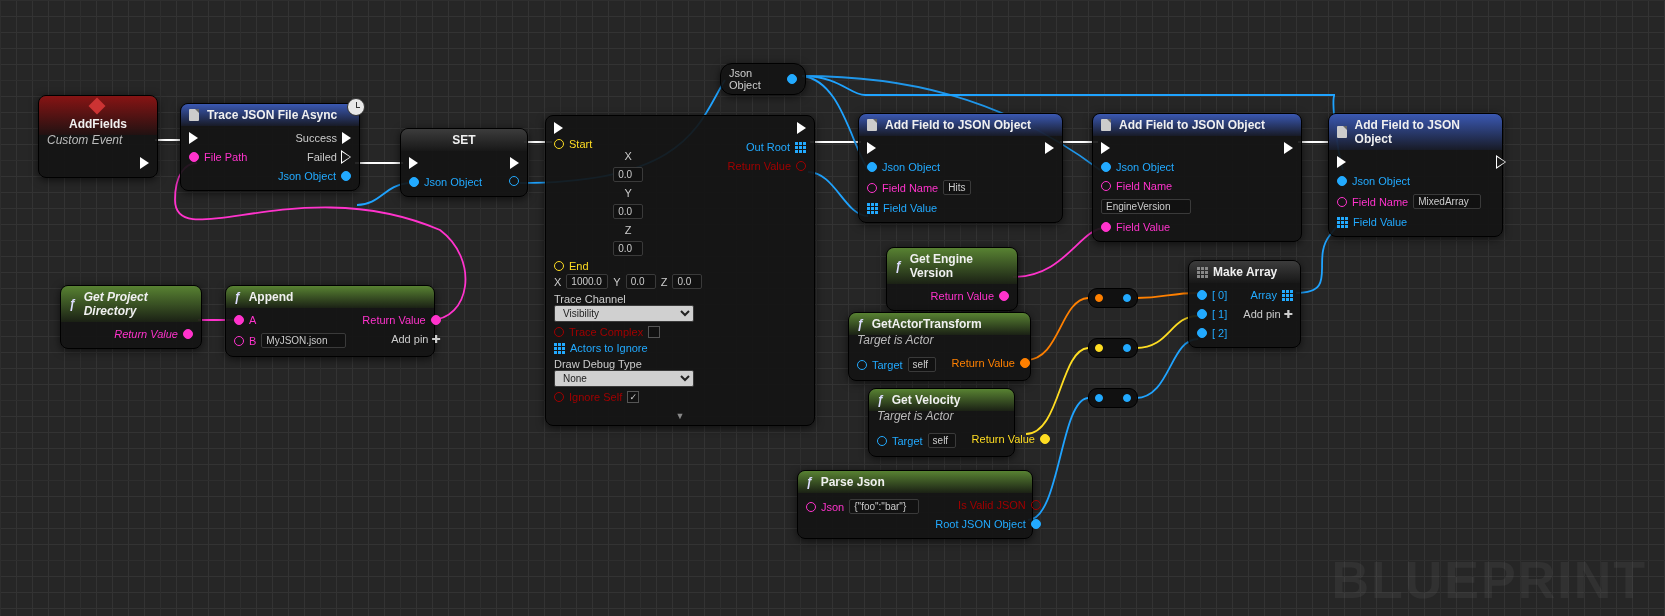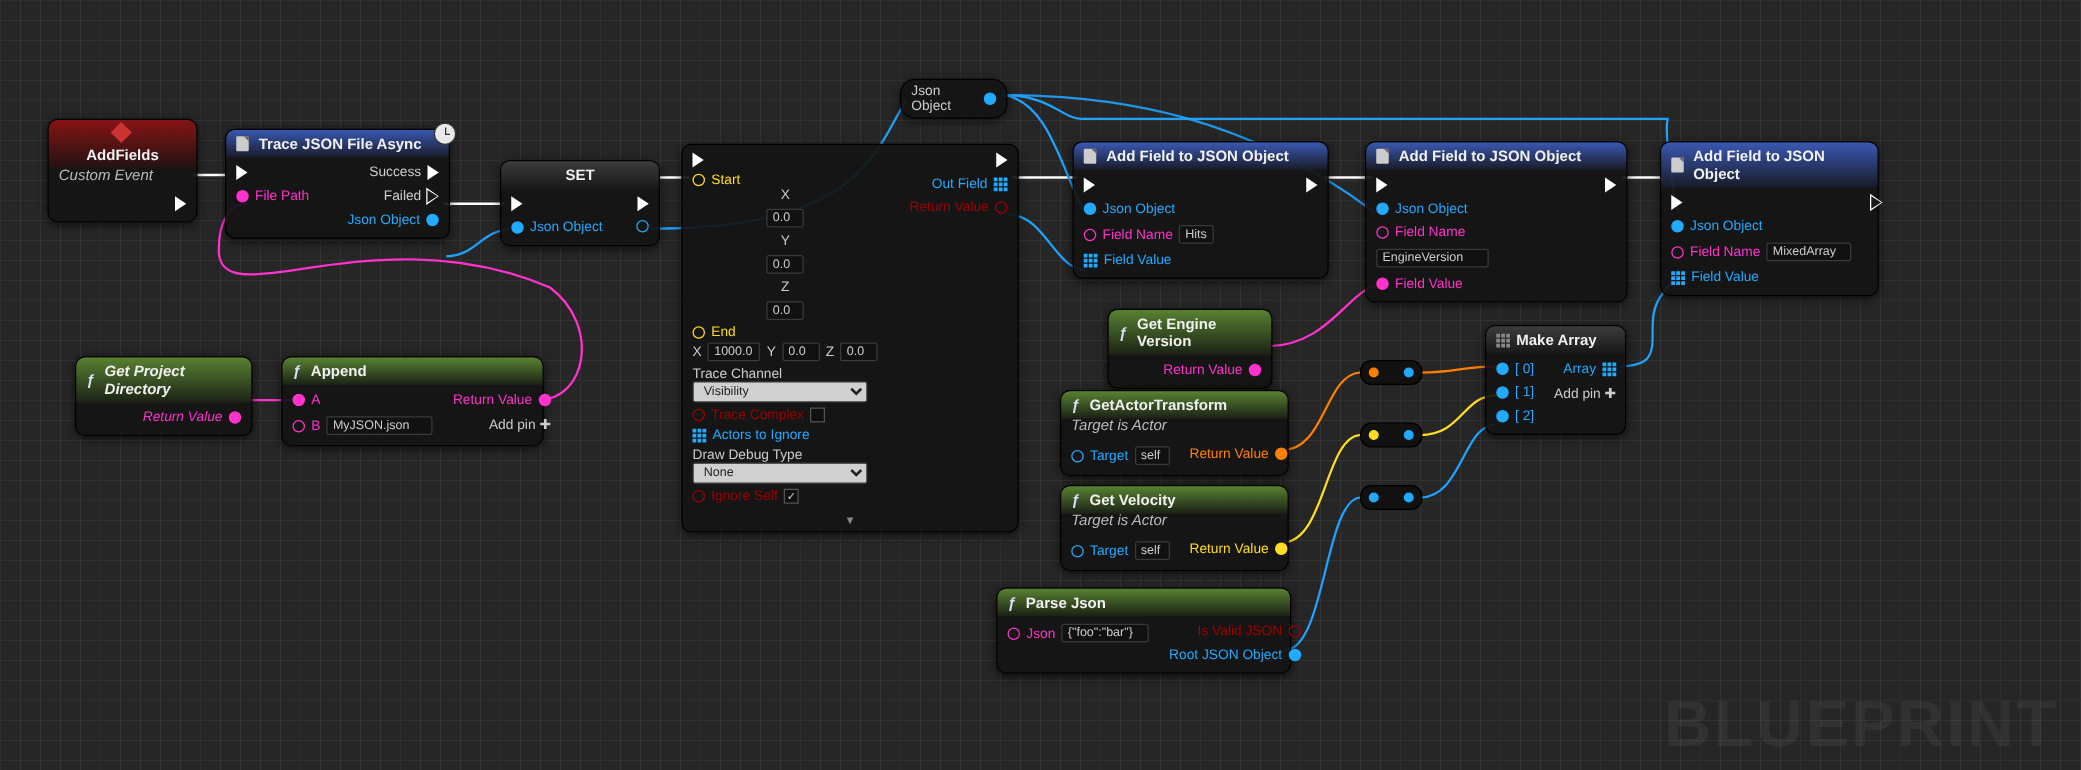--- a/index.html
+++ b/index.html
@@ -282,21 +282,21 @@
           <span class="pin"></span>
           <span>Ignore Self</span>
           <span class="chk">✓</span>
         </div>
     </div>
     <div class="col R">
       <div class="row">
           <span class="exec"></span>
         </div>
       <div class="row c-array">
-          <span>Out Field</span>
+          <span>Out Root</span>
           <span class="arrgrid">
             <span></span>
             <span></span>
             <span></span>
             <span></span>
             <span></span>
             <span></span>
             <span></span>
             <span></span>
             <span></span>
@@ -463,21 +463,21 @@
       </div>
     <div class="col R">
         <div class="row c-trans">
           <span>Return Value</span>
           <span class="pin filled"></span>
         </div>
       </div>
   </div>
 </div>
 
-<div class="node" style="left:848px; top:388px; width:183px;">
+<div class="node" style="left:868px; top:388px; width:147px;">
   <div class="hdr green fn-ic">
       <span>Get Velocity</span>
     </div>
   <div class="sub">Target is Actor</div>
   <div class="body">
     <div class="col">
         <div class="row c-object">
           <span class="pin"></span>
           <span>Target</span>
           <input class="inp" style="width: 28px;" value="self">

